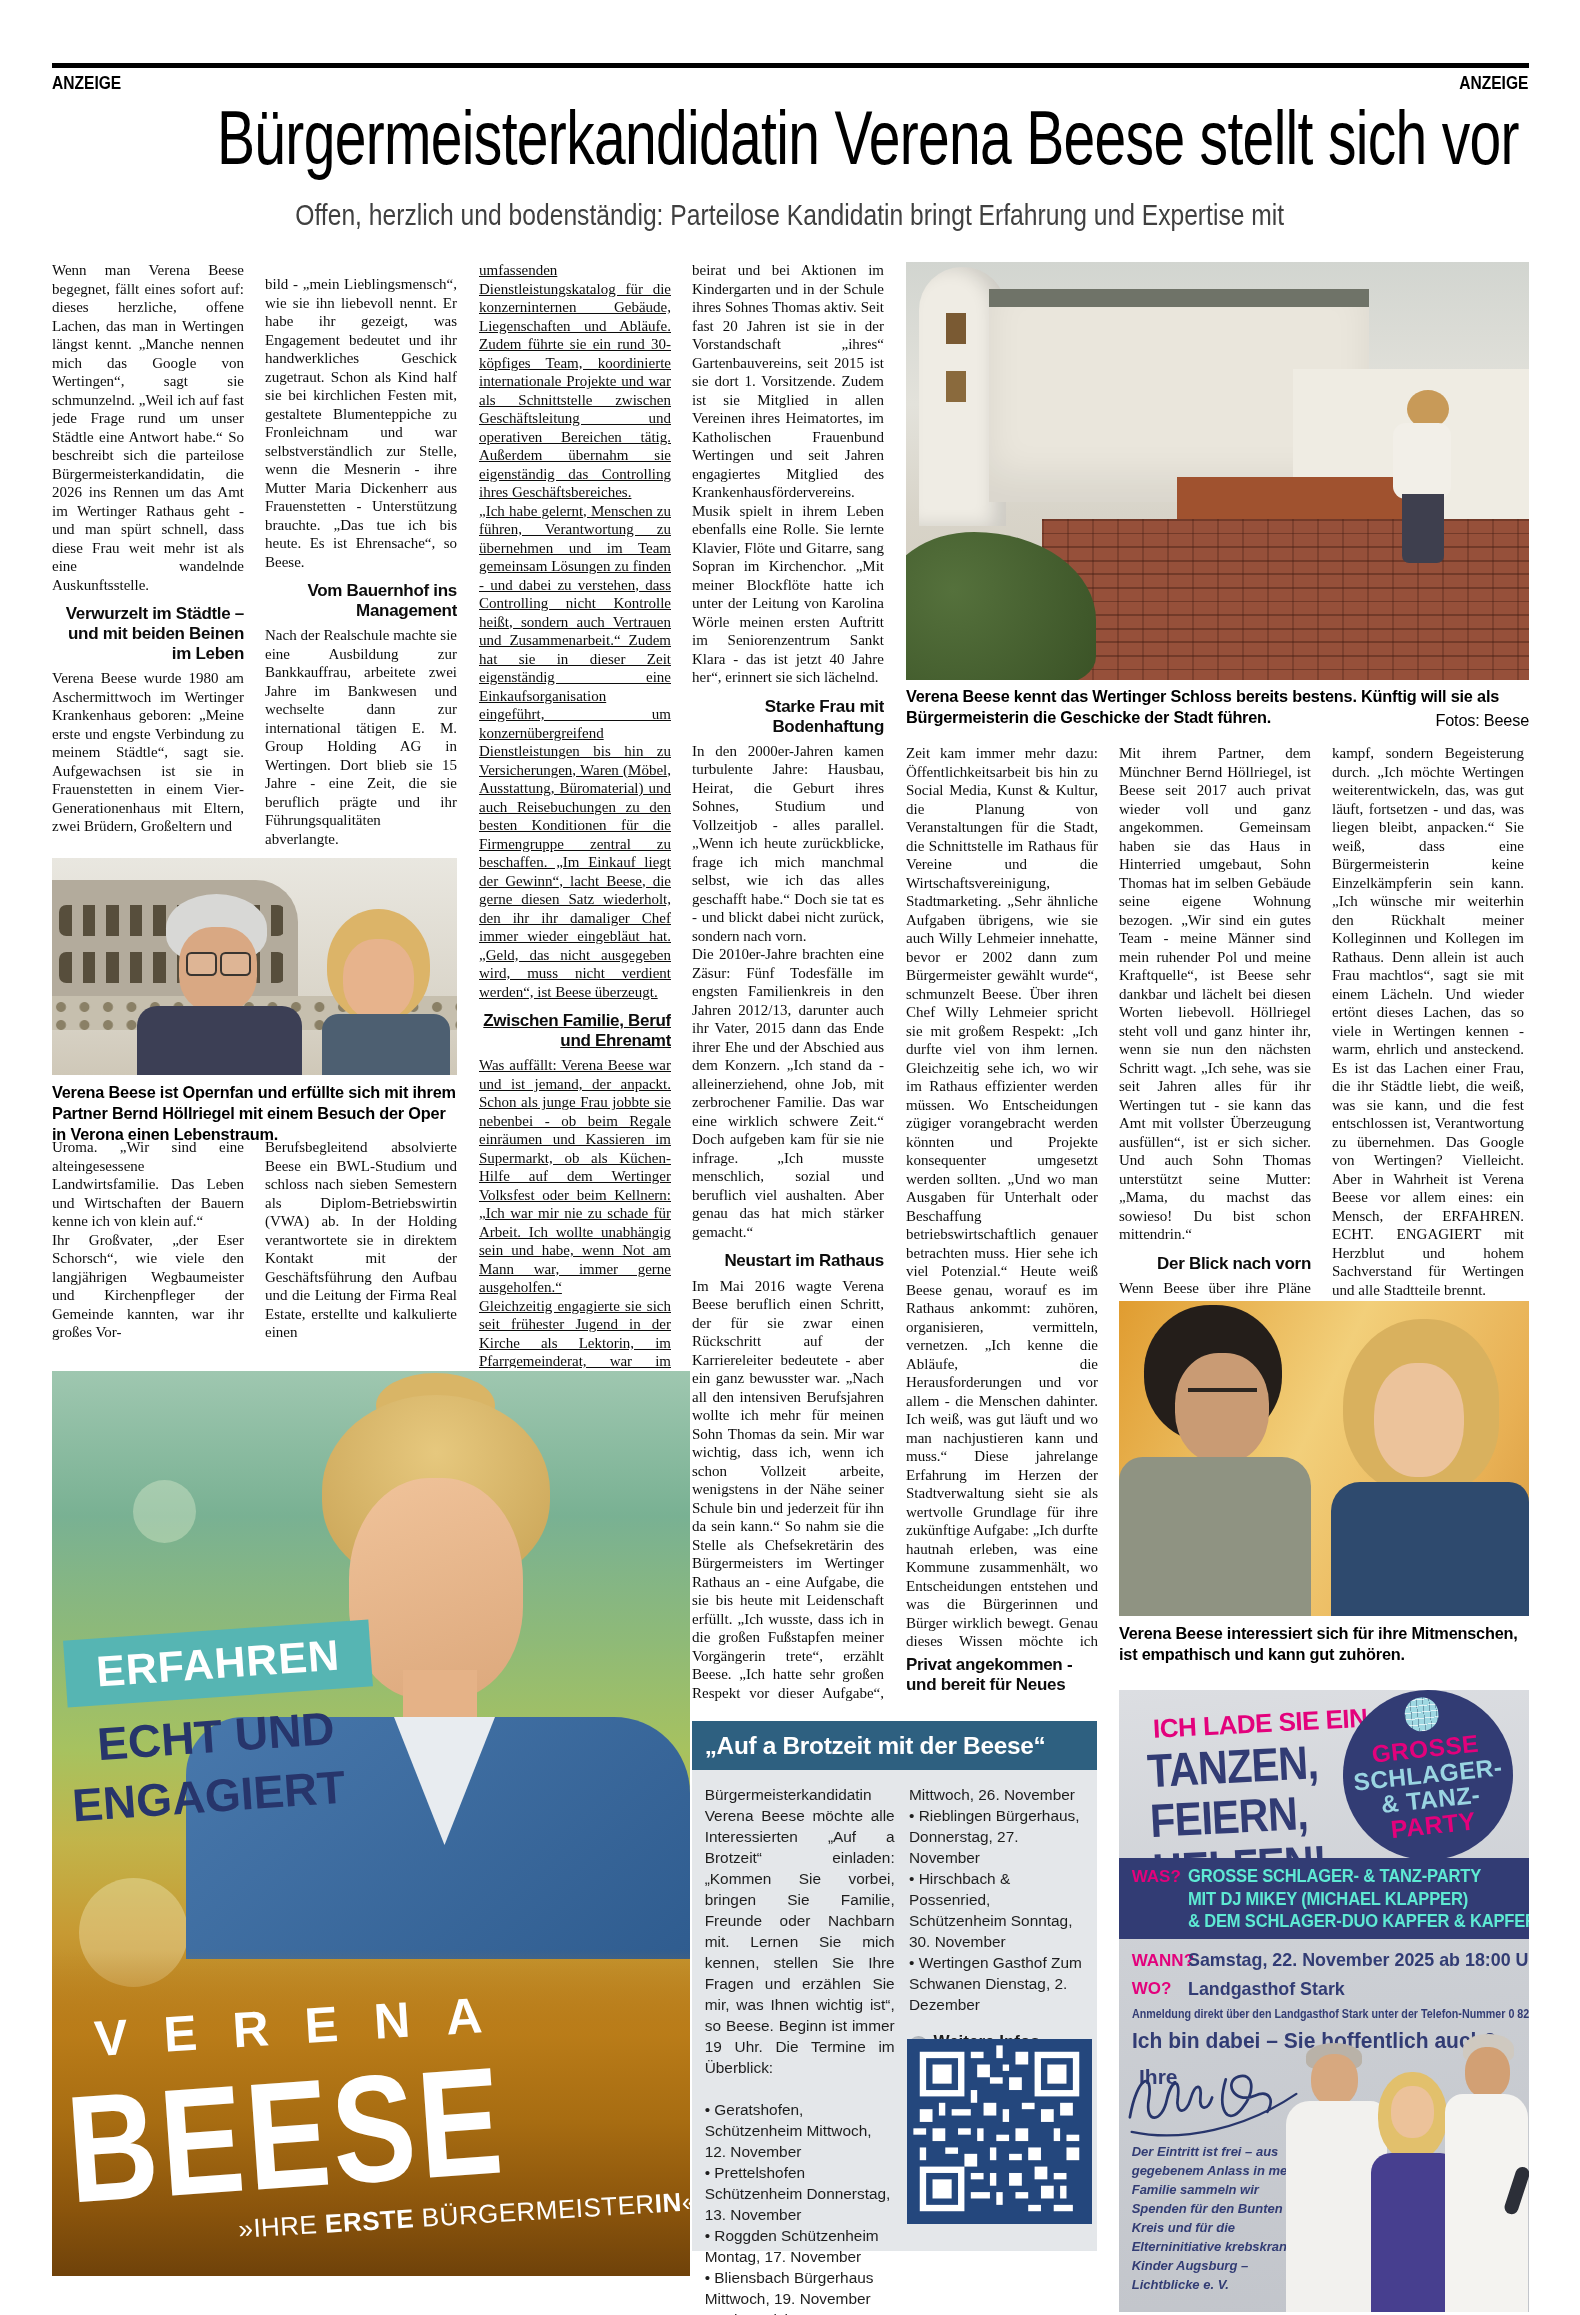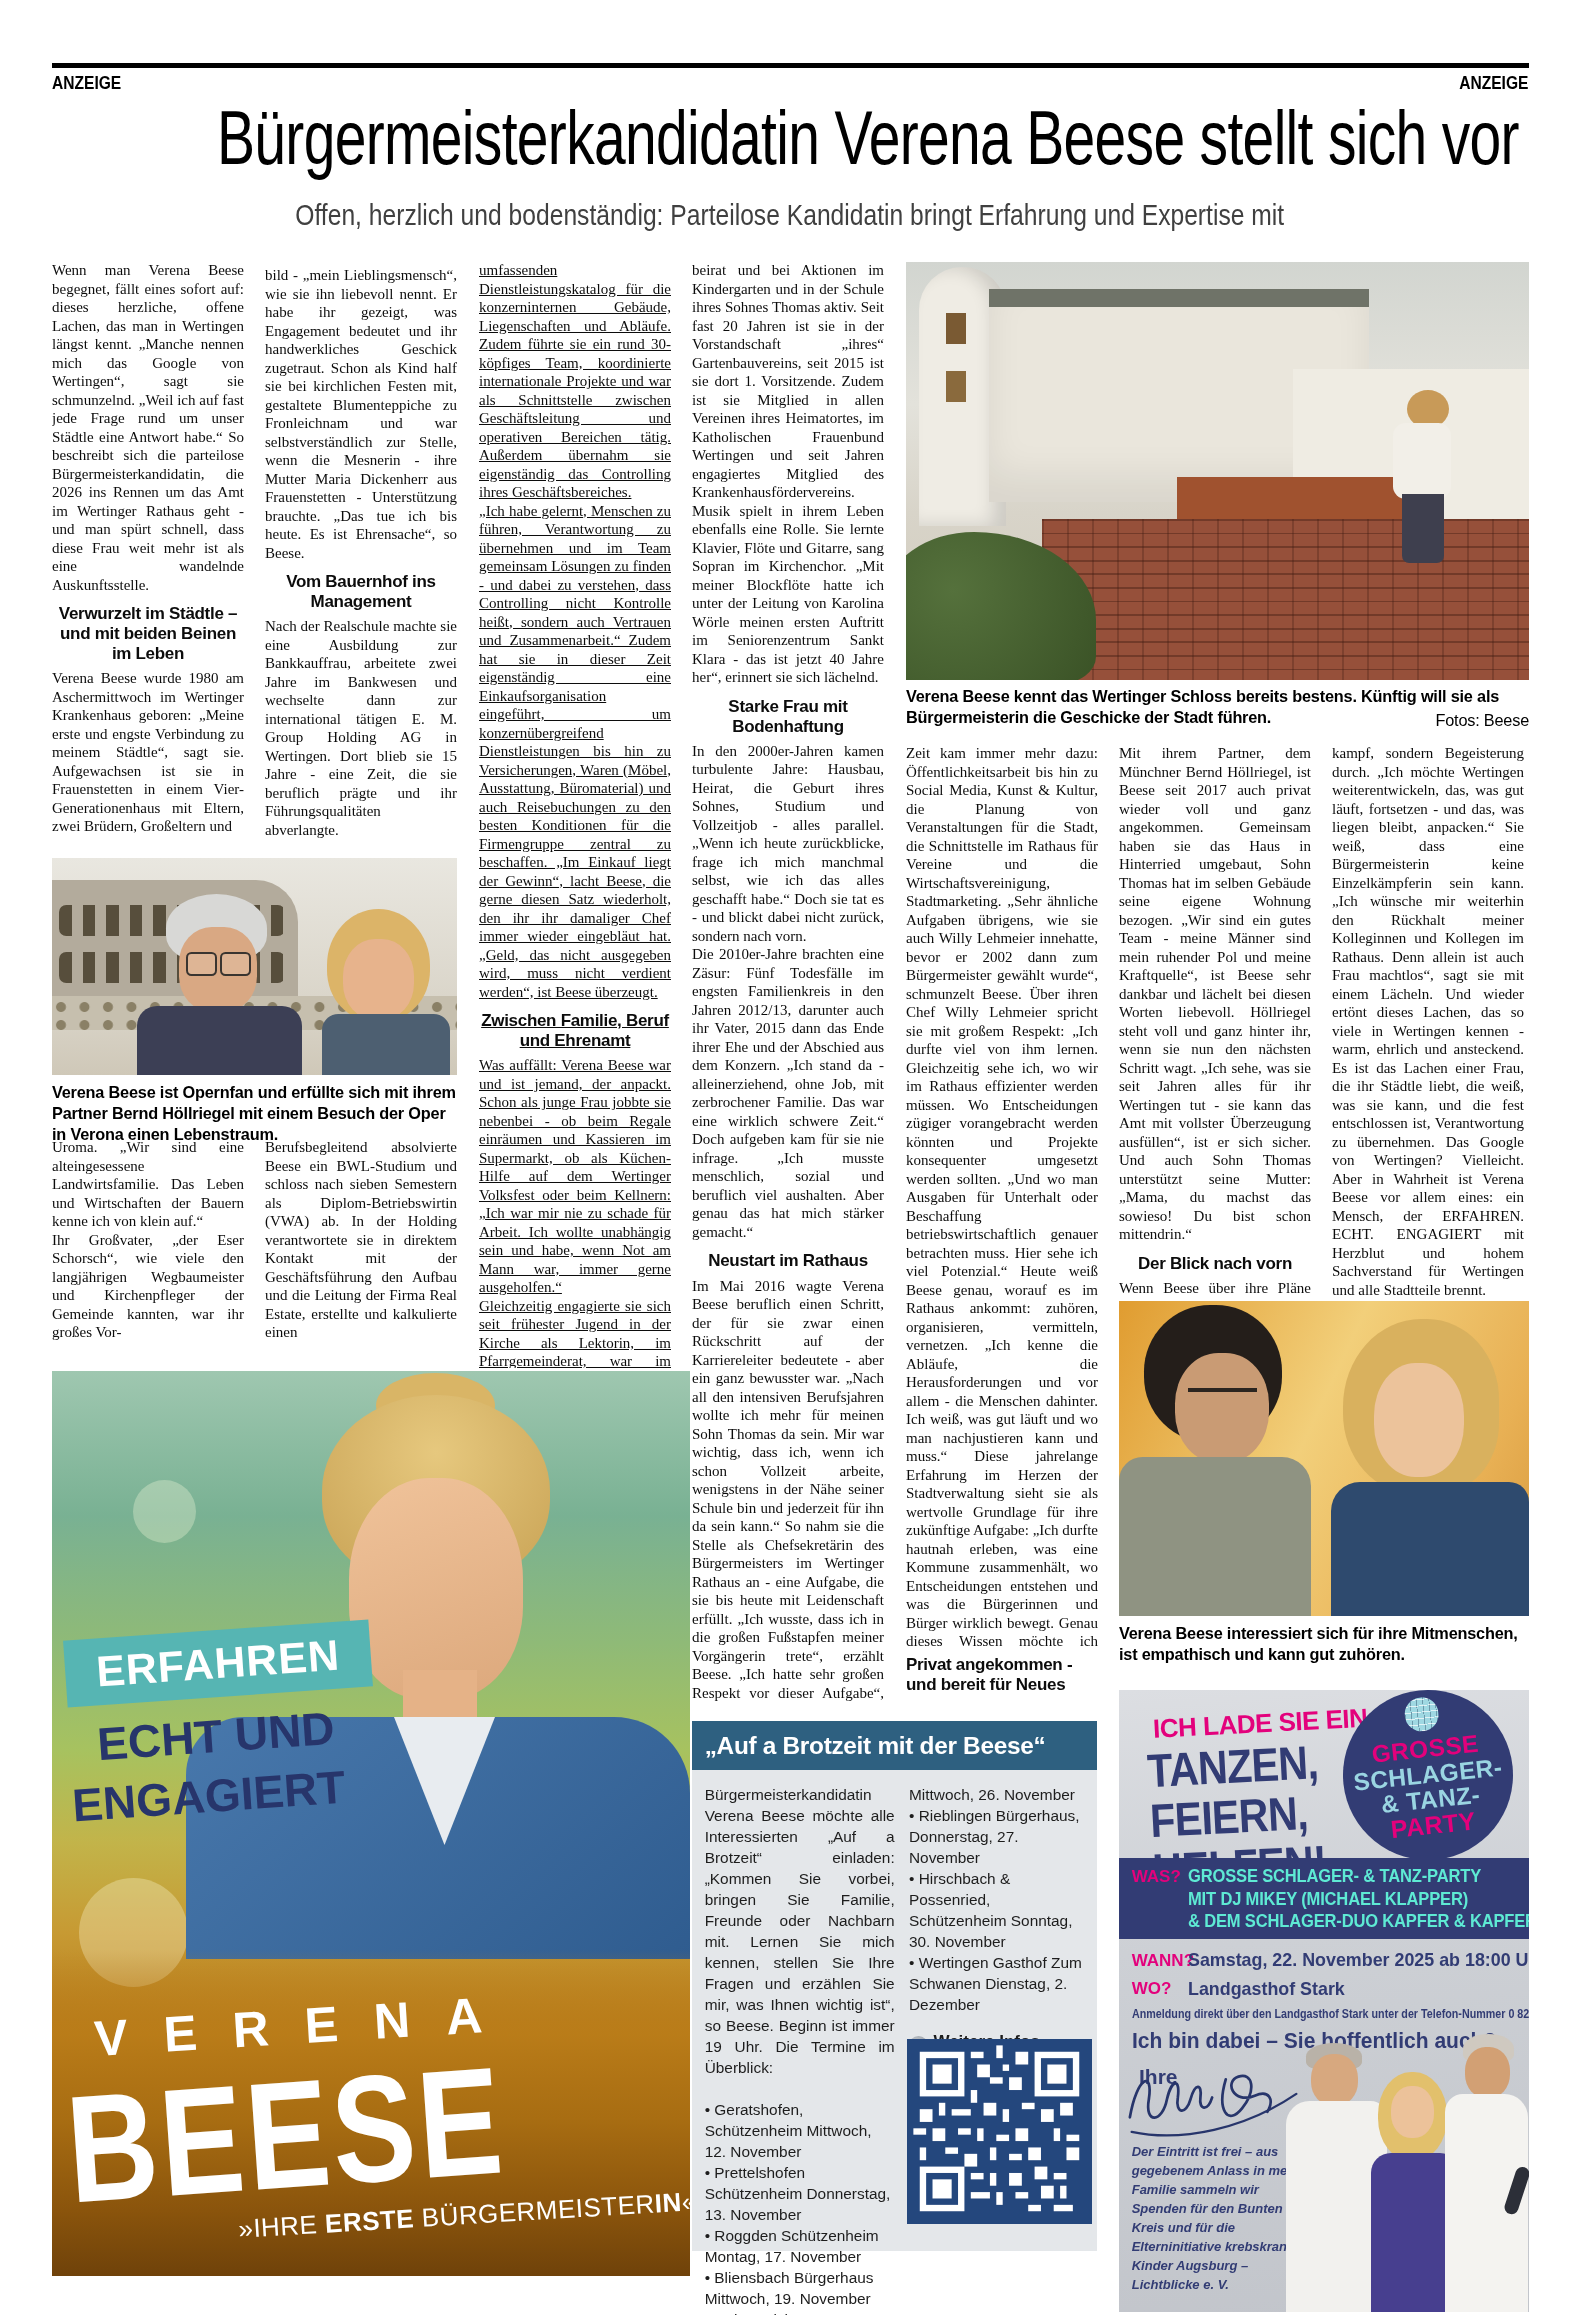--- a/index.html
+++ b/index.html
@@ -12,24 +12,24 @@
   .anz.l{left:52px;} .anz.l>span{transform-origin:left;}
   .anz.r{right:52px;} .anz.r>span{transform-origin:right;}
   .headline{position:absolute;left:0;width:1580px;top:94px;text-align:center;font-size:76px;font-family:"Liberation Sans",sans-serif;color:#000;white-space:nowrap;}
   .headline>span{display:inline-block;transform:scaleX(.75);letter-spacing:-0.9px;}
   .subhead{position:absolute;left:0;width:1580px;top:199px;text-align:center;font-size:29px;font-family:"Liberation Sans",sans-serif;color:#404040;white-space:nowrap;}
   .subhead>span{display:inline-block;transform:scaleX(.85);}
 
   
   .col{position:absolute;width:192px;font-size:15px;line-height:18.5px;text-align:justify;color:#0c0c0c;overflow:hidden;}
   .col p{margin:0;}
-  .col .h{font-family:"Liberation Sans",sans-serif;font-weight:bold;font-size:17px;line-height:20px;margin:10px 0 5.4px;letter-spacing:-0.3px;text-align:center;}
+  .col .h{font-family:"Liberation Sans",sans-serif;font-weight:bold;font-size:17px;line-height:20px;margin:10px 0 5.4px;letter-spacing:-0.3px;text-align:right;}
   .byline{text-align:right;}
   #c1a{left:52px;top:261px;height:597px;}
-  #c2a{left:265px;top:266px;height:597px;}
+  #c2a{left:265px;top:275px;height:597px;}
   #c3a{left:479px;top:261px;height:1107px;text-decoration:underline;}
   #c4a{left:692px;top:261px;height:1440px;}
   #c5a{left:906px;top:744px;height:906px;}
   #c6a{left:1119px;top:744px;height:554px;}
   #c7a{left:1332px;top:744px;height:554px;}
   #c1b{left:52px;top:1138px;height:228px;}
   #c2b{left:265px;top:1138px;height:228px;}
   #c5h{position:absolute;left:906px;top:1655px;width:192px;font-family:"Liberation Sans",sans-serif;font-weight:bold;font-size:17px;line-height:20px;letter-spacing:-0.3px;color:#0c0c0c;}
 
   

